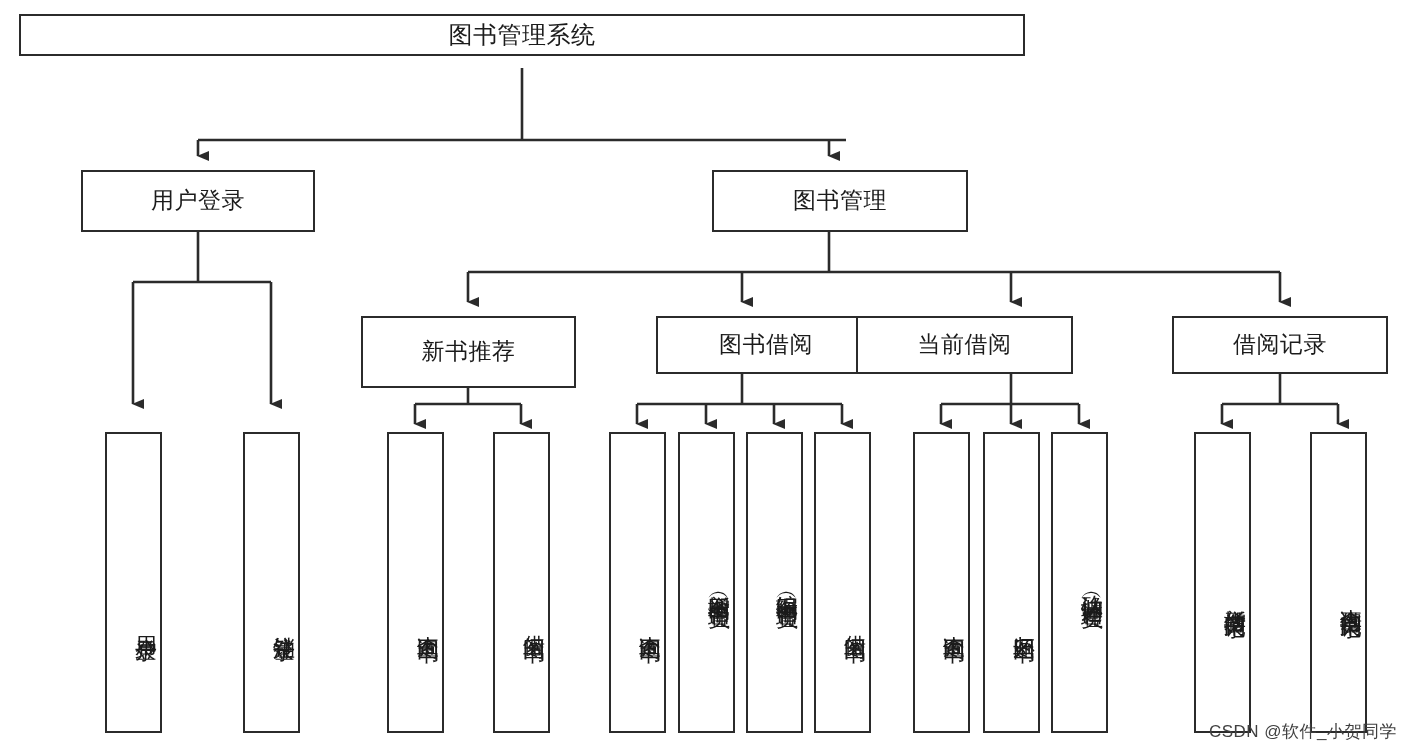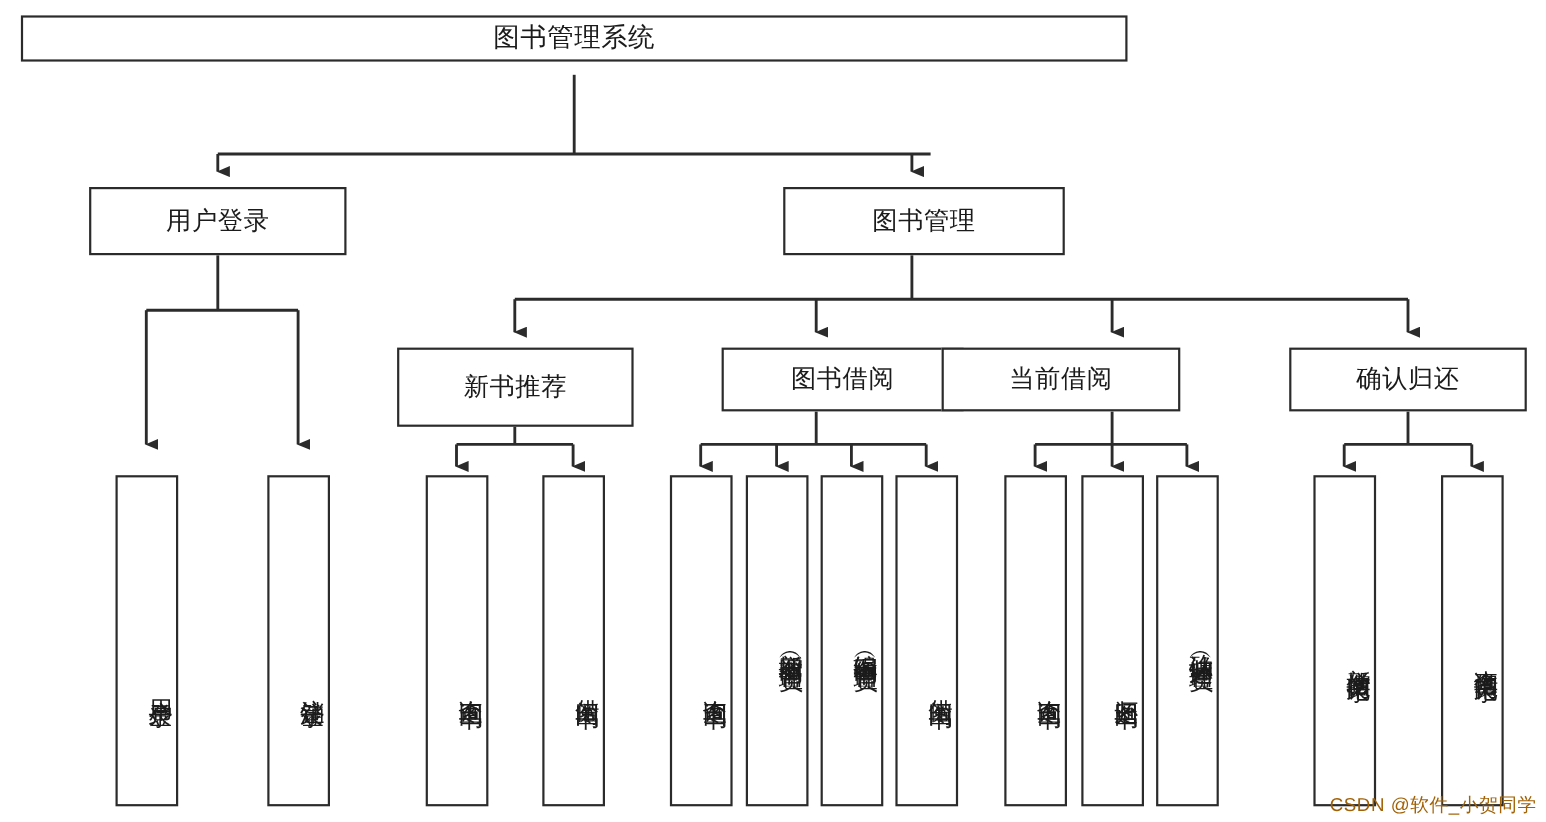--- a/index.html
+++ b/index.html
@@ -62,21 +62,21 @@
     white-space: nowrap;
   }
   .leaf-short > span { padding-top: 74px; }
   .leaf-mid   > span { padding-top: 24px; }
   .leaf-tall  > span { padding-top: 2px; }
   #watermark {
     position: absolute;
     right: 8px;
     bottom: 4px;
     font-size: 17px;
-    color: #a16207;
+    color: #404040;
     white-space: nowrap;
     letter-spacing: 0.5px;
   }
 </style>
 </head>
 <body>
 
 <div id="canvas">
 
   <svg id="edges" viewBox="0 0 1405 747" xmlns="http://www.w3.org/2000/svg">
@@ -130,21 +130,21 @@
   </svg>
 
   <div class="node node-h node-root" style="left:19px; top:14px; width:1006px; height:42px;">图书管理系统</div>
 
   <div class="node node-h" style="left:81px; top:170px; width:234px; height:62px;">用户登录</div>
   <div class="node node-h" style="left:712px; top:170px; width:256px; height:62px;">图书管理</div>
 
   <div class="node node-h" style="left:361px; top:316px; width:215px; height:72px;">新书推荐</div>
   <div class="node node-h" style="left:632px; top:316px; width:220px; height:58px;margin-left:24px;">图书借阅</div>
   <div class="node node-h" style="left:856px; top:316px; width:217px; height:58px;">当前借阅</div>
-  <div class="node node-h" style="left:1172px; top:316px; width:216px; height:58px;">确认归还</div>
+  <div class="node node-h" style="left:1172px; top:316px; width:216px; height:58px;">借阅记录</div>
 
   <div class="node node-v leaf-short" style="left:105px; top:432px; width:57px; height:301px;">
     <span>用户登录</span>
   </div>
   <div class="node node-v leaf-short" style="left:243px; top:432px; width:57px; height:301px;">
     <span>注销登录</span>
   </div>
 
   <div class="node node-v leaf-short" style="left:387px; top:432px; width:57px; height:301px;">
     <span>查询图书</span>

